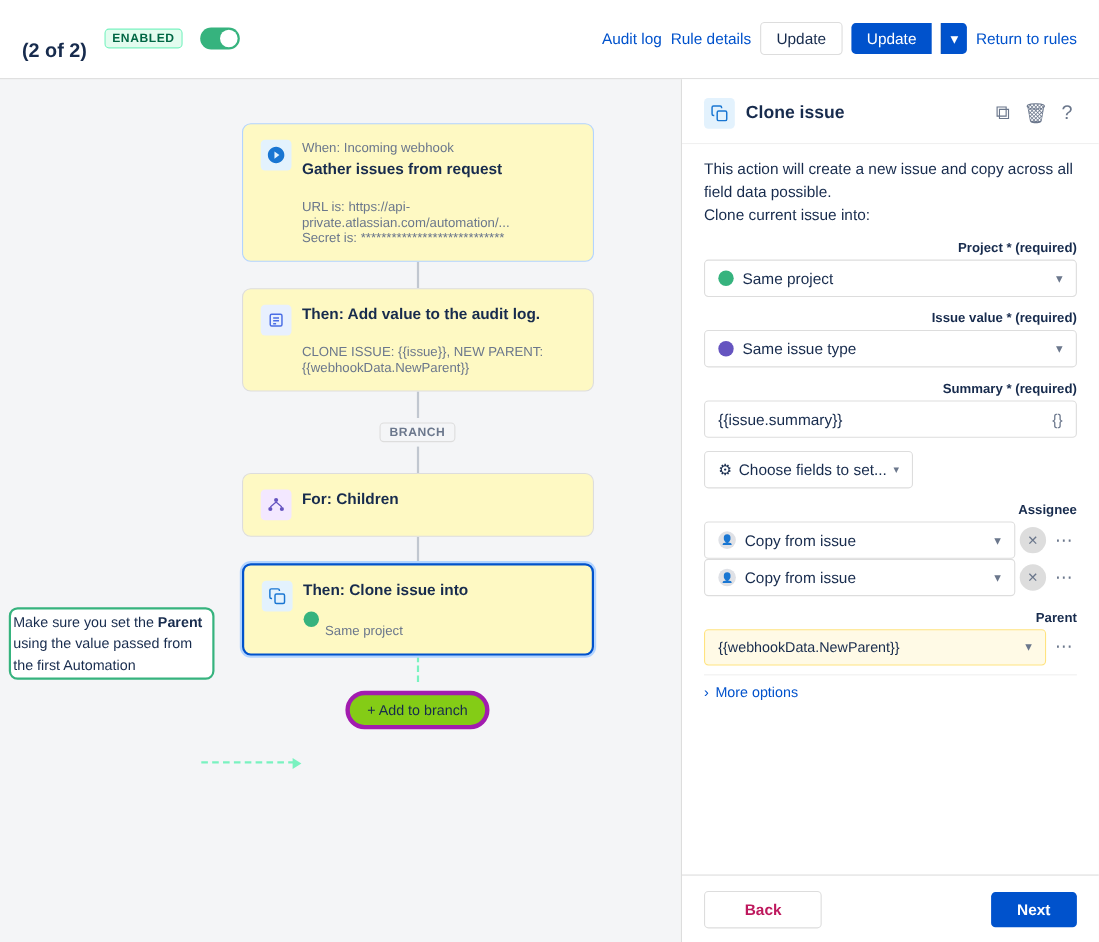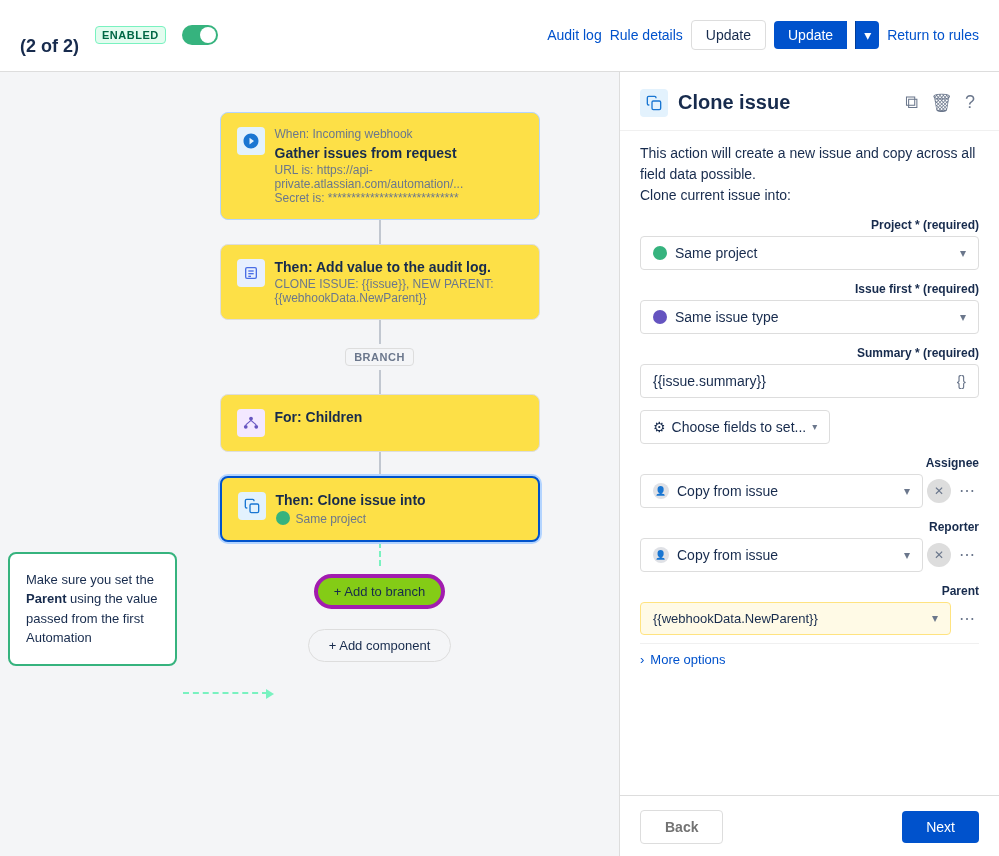--- a/index.html
+++ b/index.html
@@ -119,21 +119,21 @@
 
     
     .node-container {
       display: flex;
       flex-direction: column;
       align-items: center;
       gap: 0;
     }
 
     .node {
-      background: #fde047;
+      background: #fef9c3;
       border: 1px solid #ddd;
       border-radius: 8px;
       padding: 14px 16px;
       width: 320px;
       position: relative;
     }
     .node-trigger {
       border-color: #b3d4ff;
     }
     .node-selected {
@@ -147,21 +147,21 @@
       margin-bottom: 4px;
     }
     .node-title {
       font-size: 14px;
       font-weight: 600;
       color: #172b4d;
     }
     .node-subtitle {
       font-size: 12px;
       color: #6b778c;
-      margin-top: 2px;
+      margin-top: 20px;
     }
     .node-secret {
       font-size: 12px;
       color: #6b778c;
     }
     .node-icon {
       width: 28px;
       height: 28px;
       border-radius: 4px;
       display: flex;
@@ -199,25 +199,25 @@
       color: #6b778c;
       letter-spacing: 0.5px;
       margin: 4px auto;
     }
 
     
     .tooltip-box {
       position: absolute;
       left: 8px;
       top: 480px;
-      width: 169px;
+      width: 187px;
       border: 2px solid #36b37e;
       background: #fff;
       border-radius: 8px;
-      padding: 16px;
+      padding: 2px;
       font-size: 13px;
       color: #172b4d;
       line-height: 1.5;
       z-index: 10;
     }
     .tooltip-box strong { font-weight: 700; }
 
     
     .dashed-arrow {
       position: absolute;
@@ -282,21 +282,21 @@
       display: flex;
       align-items: center;
       justify-content: space-between;
     }
     .panel-title-row {
       display: flex;
       align-items: center;
       gap: 10px;
     }
     .panel-title {
-      font-size: 20px;
+      font-size: 16px;
       font-weight: 600;
       color: #172b4d;
     }
     .panel-icon-btn {
       background: none;
       border: none;
       cursor: pointer;
       font-size: 18px;
       color: #6b778c;
       padding: 4px;
@@ -425,33 +425,33 @@
       padding: 14px 20px;
       border-top: 1px solid #ddd;
       display: flex;
       justify-content: space-between;
       align-items: center;
     }
     .btn-back {
       background: #fff;
       border: 1px solid #ddd;
       border-radius: 4px;
-      padding: 8px 24px;
+      padding: 8px 36px;
       font-size: 14px;
       font-weight: 600;
-      color: #737373;
+      color: #be185d;
       cursor: pointer;
     }
     .btn-next {
       background: #0052cc;
       border: none;
       border-radius: 4px;
       padding: 8px 24px;
       font-size: 14px;
-      font-weight: 400;
+      font-weight: 700;
       color: #fff;
       cursor: pointer;
     }
 
     
     .project-dot {
       width: 14px;
       height: 14px;
       background: #36b37e;
       border-radius: 50%;
@@ -589,23 +589,20 @@
           </div>
         </div>
       </div>
 
       <div class="connector-line-dashed"></div>
 
       <button class="add-branch-btn">+ Add to branch</button>
 
     </div>
 
-    <div style="margin-left:140px;">
-      <button class="add-component-btn">+ Add component</button>
-    </div>
 
   </div>
 
   <div class="right-panel">
     <div class="panel-header">
       <div class="panel-title-row">
         <div class="node-icon" style="background:#e3f2fd;">
           <svg width="16" height="16" viewBox="0 0 24 24">
               <rect x="9" y="9" width="13" height="13" rx="2" fill="none" stroke="#1976d2" stroke-width="2"></rect>
               <path d="M5 15H4a2 2 0 01-2-2V4a2 2 0 012-2h9a2 2 0 012 2v1" fill="none" stroke="#1976d2" stroke-width="2"></path>
@@ -628,21 +625,21 @@
 
       <div class="field-label">Project * (required)</div>
       <div class="select-field">
         <div class="select-field-inner">
           <div class="project-dot"></div>
           <span>Same project</span>
         </div>
         <span class="chevron-down">▾</span>
       </div>
 
-      <div class="field-label">Issue first * (required)</div>
+      <div class="field-label">Issue value * (required)</div>
       <div class="select-field">
         <div class="select-field-inner">
           <div class="issue-type-icon"></div>
           <span>Same issue type</span>
         </div>
         <span class="chevron-down">▾</span>
       </div>
 
       <div class="field-label">Summary * (required)</div>
       <div class="input-field">
@@ -662,21 +659,20 @@
           <div class="select-field-inner">
             <div class="user-icon">👤</div>
             <span>Copy from issue</span>
           </div>
           <span class="chevron-down">▾</span>
         </div>
         <button class="clear-btn">✕</button>
         <button class="more-btn">⋯</button>
       </div>
 
-      <div class="field-label">Reporter</div>
       <div class="field-with-actions">
         <div class="select-field">
           <div class="select-field-inner">
             <div class="user-icon">👤</div>
             <span>Copy from issue</span>
           </div>
           <span class="chevron-down">▾</span>
         </div>
         <button class="clear-btn">✕</button>
         <button class="more-btn">⋯</button>

